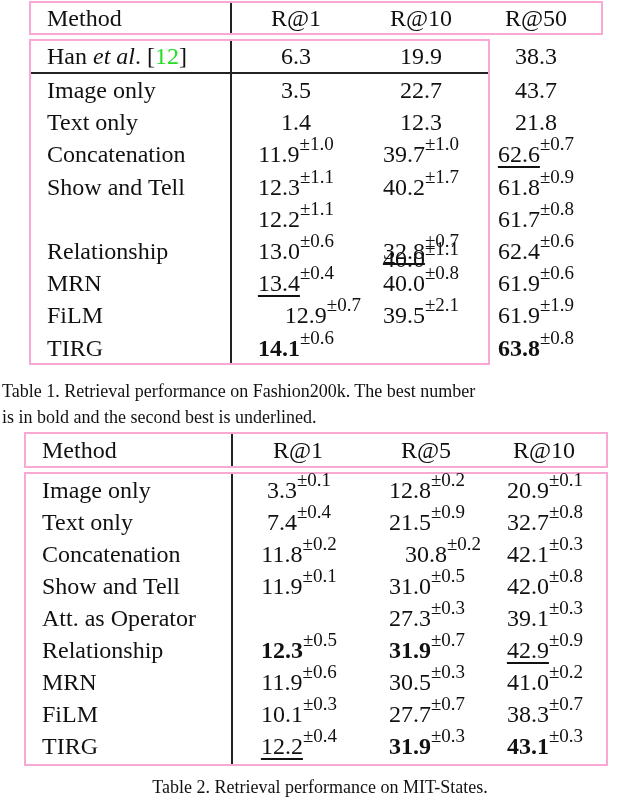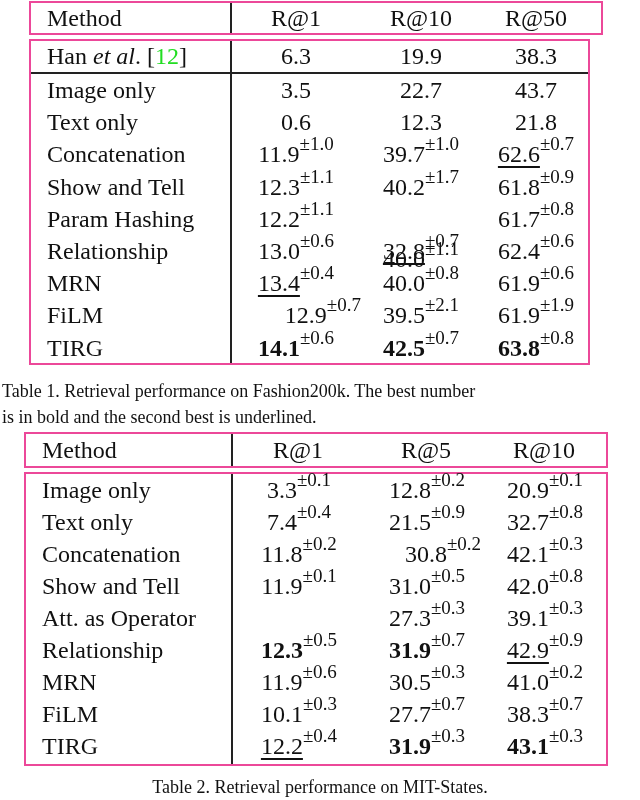--- a/index.html
+++ b/index.html
@@ -1,21 +1,21 @@
 <!DOCTYPE html>
 <html><head>
 <meta charset="utf-8">
 <style>
   html, body { margin: 0; padding: 0; background: #ffffff; }
   body {
     width: 640px; height: 800px; position: relative; overflow: hidden;
     font-family: "Liberation Serif", "DejaVu Serif", serif; color: #111;
   }
   .tbl { position: absolute; }
-  .box { position: absolute; border: 2px solid #ec4899; box-sizing: border-box; }
+  .box { position: absolute; border: 2px solid #f9a8d4; box-sizing: border-box; }
   .vsep { position: absolute; top: 0; bottom: 0; width: 0; border-left: 2px solid #222; }
   .hline { position: absolute; left: 0; right: 0; height: 0; border-top: 2px solid #222; }
   .row { position: absolute; left: 0; right: 0; height: 32px; font-size: 24px; line-height: 32px; white-space: nowrap; }
   .cell { position: absolute; top: 0; }
   .method { left: 16px; }
   .num { text-align: center; }
   .num .v.bold { font-weight: bold; }
   .num .v.ul { text-decoration: underline; text-decoration-thickness: 2px; text-underline-offset: 4px; }
   .num sup { font-size: 19px; position: relative; top: -4px; vertical-align: top; line-height: 20px; }
   .hdr { font-size: 24px; }
@@ -30,56 +30,55 @@
   <div class="box" style="left:0; top:1px; width:574px; height:34px;">
     <div class="vsep" style="left:199px;"></div>
     <div class="row hdr" style="top:0; height:30px; line-height:30px;">
       <span class="cell method">Method</span>
       <span class="cell num" style="left:205px; width:120px;">R@1</span>
       <span class="cell num" style="left:330px; width:120px;">R@10</span>
       <span class="cell num" style="left:445px; width:120px;">R@50</span>
     </div>
   </div>
 
-  <div class="box" style="left:0; top:39px; width:561px; height:326px;">
+  <div class="box" style="left:0; top:39px; width:461px; height:326px;">
     <div class="vsep" style="left:199px;"></div>
     <div class="hline" style="top:31px;"></div>
     <div class="row" style="top:0; height:31px; line-height:31px;">
       <span class="cell method"><span>Han </span><i>et al</i><span>. [</span><span class="cite">12</span><span>]</span></span>
       <span class="cell num" style="left:205px; width:120px;">6.3</span>
       <span class="cell num" style="left:330px; width:120px;">19.9</span>
       <span class="cell num" style="left:445px; width:120px;">38.3</span>
     </div>
     <div id="t1-rows">
         <div class="row" style="top: 33px;">
           <span class="cell method">Image only</span>
           <span class="cell num" style="left: 200px; width: 130px;"><span class="v">3.5</span></span>
           <span class="cell num" style="left: 325px; width: 130px;"><span class="v">22.7</span></span>
           <span class="cell num" style="left: 440px; width: 130px;"><span class="v">43.7</span></span>
         </div>
         <div class="row" style="top: 65.2px;">
           <span class="cell method">Text only</span>
-          <span class="cell num" style="left: 200px; width: 130px;"><span class="v">0.6</span></span>
+          <span class="cell num" style="left: 200px; width: 130px;"><span class="v">1.4</span></span>
           <span class="cell num" style="left: 325px; width: 130px;"><span class="v">12.3</span></span>
           <span class="cell num" style="left: 440px; width: 130px;"><span class="v">21.8</span></span>
         </div>
         <div class="row" style="top: 97.4px;">
           <span class="cell method">Concatenation</span>
           <span class="cell num" style="left: 200px; width: 130px;"><span class="v">11.9</span><sup>±1.0</sup></span>
           <span class="cell num" style="left: 325px; width: 130px;"><span class="v">39.7</span><sup>±1.0</sup></span>
           <span class="cell num" style="left: 440px; width: 130px;"><span class="v ul">62.6</span><sup>±0.7</sup></span>
         </div>
         <div class="row" style="top: 129.6px;">
           <span class="cell method">Show and Tell</span>
           <span class="cell num" style="left: 200px; width: 130px;"><span class="v">12.3</span><sup>±1.1</sup></span>
           <span class="cell num" style="left: 325px; width: 130px;"><span class="v">40.2</span><sup>±1.7</sup></span>
           <span class="cell num" style="left: 440px; width: 130px;"><span class="v">61.8</span><sup>±0.9</sup></span>
         </div>
         <div class="row" style="top: 161.8px;">
-          <span class="cell method">Param Hashing</span>
           <span class="cell num" style="left: 200px; width: 130px;"><span class="v">12.2</span><sup>±1.1</sup></span>
           <span class="cell num" style="left: 325px; width: 130px; margin-top: 40px;"><span class="v">40.0</span><sup>±1.1</sup></span>
           <span class="cell num" style="left: 440px; width: 130px;"><span class="v">61.7</span><sup>±0.8</sup></span>
         </div>
         <div class="row" style="top: 194px;">
           <span class="cell method">Relationship</span>
           <span class="cell num" style="left: 200px; width: 130px;"><span class="v">13.0</span><sup>±0.6</sup></span>
           <span class="cell num" style="left: 325px; width: 130px;"><span class="v ul">32.8</span><sup>±0.7</sup></span>
           <span class="cell num" style="left: 440px; width: 130px;"><span class="v">62.4</span><sup>±0.6</sup></span>
         </div>
@@ -91,21 +90,20 @@
         </div>
         <div class="row" style="top: 258.4px;">
           <span class="cell method">FiLM</span>
           <span class="cell num" style="left: 200px; width: 130px; text-align: right;"><span class="v">12.9</span><sup>±0.7</sup></span>
           <span class="cell num" style="left: 325px; width: 130px;"><span class="v">39.5</span><sup>±2.1</sup></span>
           <span class="cell num" style="left: 440px; width: 130px;"><span class="v">61.9</span><sup>±1.9</sup></span>
         </div>
         <div class="row" style="top: 290.6px;">
           <span class="cell method">TIRG</span>
           <span class="cell num" style="left: 200px; width: 130px;"><span class="v bold">14.1</span><sup>±0.6</sup></span>
-          <span class="cell num" style="left: 325px; width: 130px;"><span class="v bold">42.5</span><sup>±0.7</sup></span>
           <span class="cell num" style="left: 440px; width: 130px;"><span class="v bold">63.8</span><sup>±0.8</sup></span>
         </div>
       </div>
   </div>
 </div>
 
 <div class="caption" style="left:2px; top:378px;">
   <div>Table 1. Retrieval performance on Fashion200k.  The best number</div>
   <div>is in bold and the second best is underlined.</div>
 </div>

